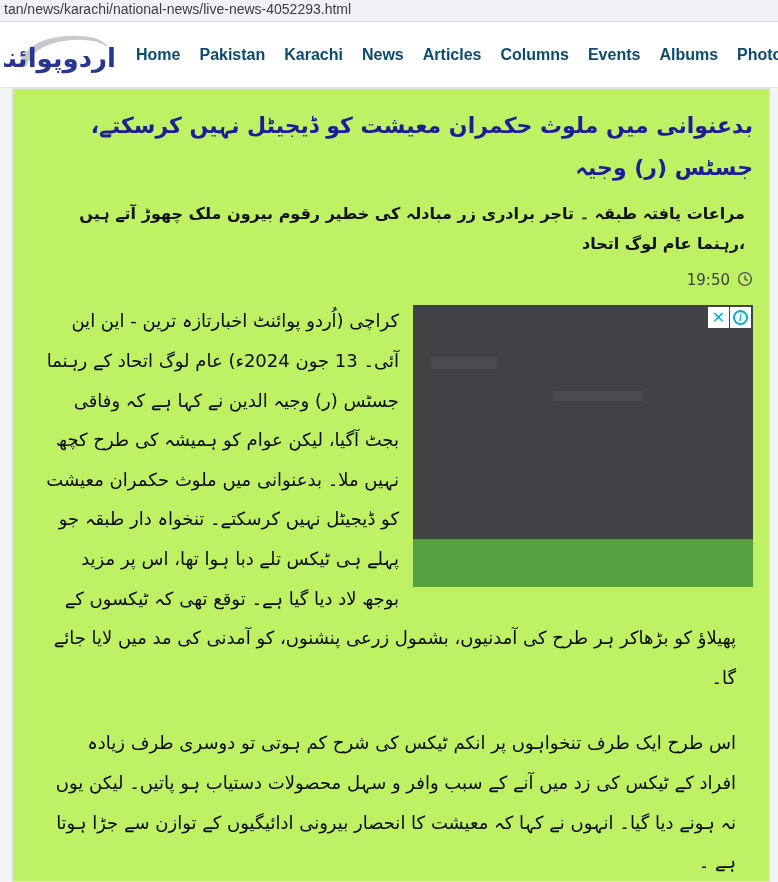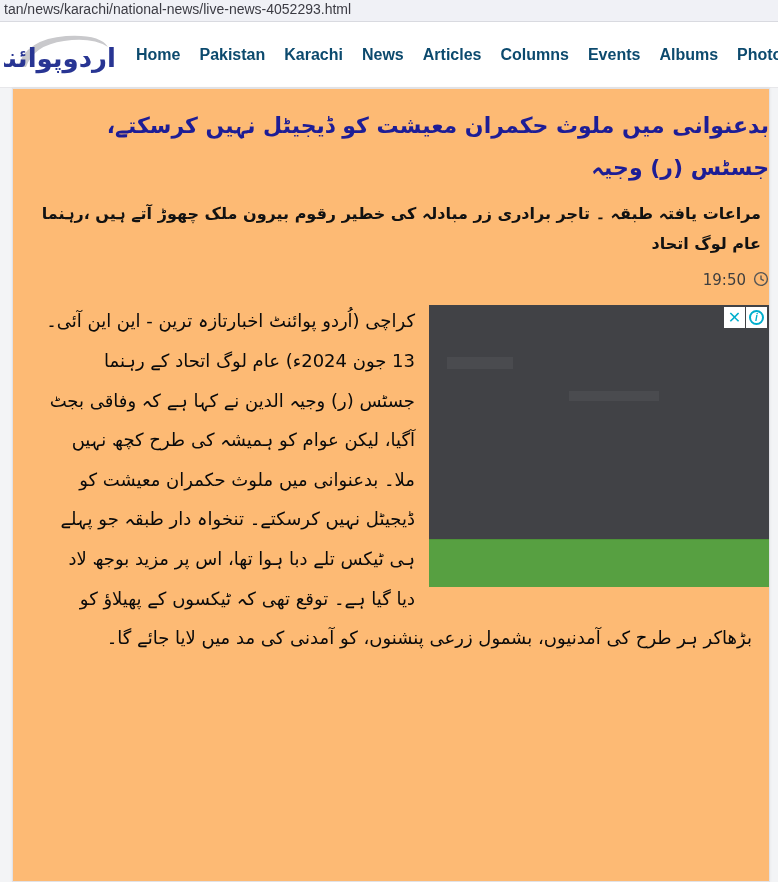--- a/index.html
+++ b/index.html
@@ -10,23 +10,23 @@
     white-space:nowrap;overflow:hidden;}
   
   .header{height:65px;background:#ffffff;border-bottom:1px solid #e7e7ea;
     display:flex;align-items:center;padding:0 0 0 4px;overflow:hidden;}
   .logo{width:118px;height:56px;flex:0 0 auto;margin-right:14px;position:relative;}
   .logo svg{width:100%;height:100%;}
   .nav{display:flex;gap:19px;align-items:center;font-size:16px;font-weight:700;
     color:#343a40;white-space:nowrap;overflow:hidden;flex:1;}
   .nav a{color:#0c4a6e;text-decoration:none;cursor:pointer;}
   
-  .card{position:absolute;left:12px;right:8px;top:88px;bottom:0;background:#fdba74;
+  .card{position:absolute;left:12px;right:8px;top:88px;bottom:0;background:#bef264;
     border:1px solid #e2e2e6;box-shadow:0 0 3px rgba(0,0,0,.06);
-    padding:10px 0 0 16px;box-sizing:border-box;overflow:hidden;}
+    padding:10px 16px 0 16px;box-sizing:border-box;overflow:hidden;}
   .headline{direction:rtl;text-align:right;color:#1d1d96;font-size:22px;
     font-weight:700;line-height:1.9;margin:6px 0 2px;
     font-family:"DejaVu Sans",sans-serif;}
   .subheadline{direction:rtl;text-align:right;color:#121212;font-size:16px;
     font-weight:700;line-height:1.9;margin:10px 8px 6px;
     font-family:"DejaVu Sans",sans-serif;}
   .meta-row{direction:rtl;display:flex;align-items:center;gap:42px;
     color:#3f3f3f;font-size:15px;margin:12px 0 12px;
     font-family:"DejaVu Sans",sans-serif;}
   .meta-item{display:flex;align-items:flex-start;gap:7px;}
@@ -105,15 +105,16 @@
         <span class="ad-btn">
           <span class="ad-info-glyph">i</span>
         </span>
         <span class="ad-btn">
           <span class="ad-close-glyph">✕</span>
         </span>
       </div>
     </div>
 
     <p>کراچی (اُردو پوائنٹ اخبارتازہ ترین - این این آئی۔ 13 جون 2024ء) عام لوگ اتحاد کے رہنما جسٹس (ر) وجیہ الدین نے کہا ہے کہ وفاقی بجٹ آگیا، لیکن عوام کو ہمیشہ کی طرح کچھ نہیں ملا۔ بدعنوانی میں ملوث حکمران معیشت کو ڈیجیٹل نہیں کرسکتے۔ تنخواہ دار طبقہ جو پہلے ہی ٹیکس تلے دبا ہوا تھا، اس پر مزید بوجھ لاد دیا گیا ہے۔ توقع تھی کہ ٹیکسوں کے پھیلاؤ کو بڑھاکر ہر طرح کی آمدنیوں، بشمول زرعی پنشنوں، کو آمدنی کی مد میں لایا جائے گا۔</p>
+    <p>اس طرح ایک طرف تنخواہوں پر انکم ٹیکس کی شرح کم ہوتی تو دوسری طرف زیادہ افراد کے ٹیکس کی زد میں آنے کے سبب وافر و سہل محصولات دستیاب ہو پاتیں۔ لیکن یوں نہ ہونے دیا گیا۔ انہوں نے کہا کہ معیشت کا انحصار بیرونی ادائیگیوں کے توازن سے جڑا ہوتا ہے ۔</p>
 
   </div>
 </div>
 
 </body></html>

